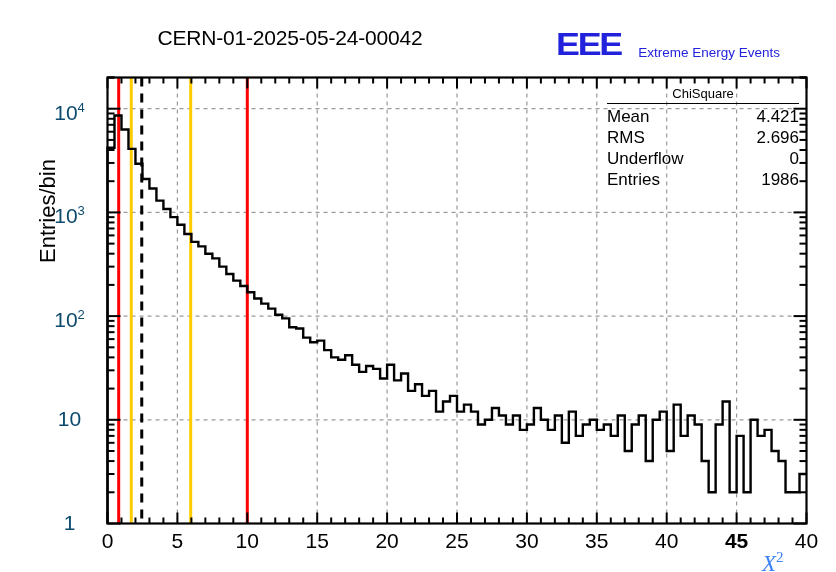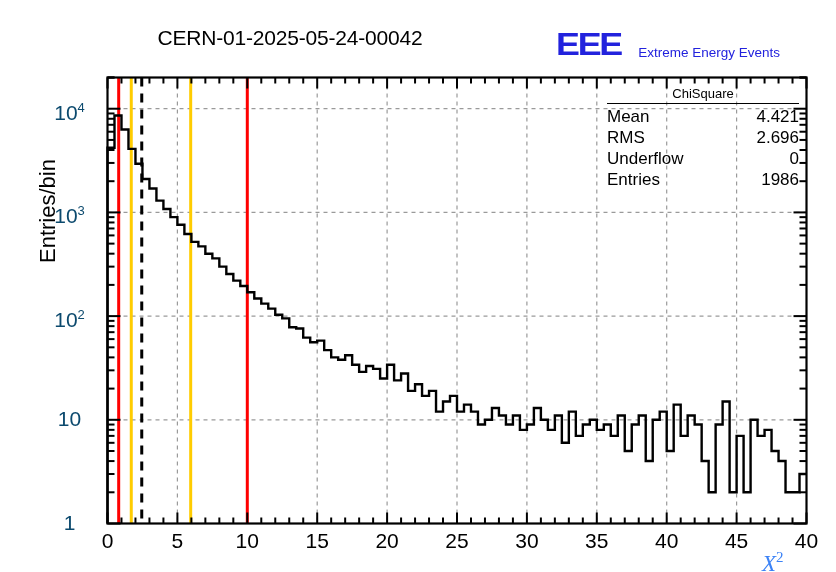--- a/index.html
+++ b/index.html
@@ -377,21 +377,21 @@
   <div id="xtick-labels">
       <div class="xtick-label" style="left: 82.5px; top: 509.5px;">0</div>
       <div class="xtick-label" style="left: 152.4px; top: 509.5px;">5</div>
       <div class="xtick-label" style="left: 222.3px; top: 509.5px;">10</div>
       <div class="xtick-label" style="left: 292.2px; top: 509.5px;">15</div>
       <div class="xtick-label" style="left: 362.1px; top: 509.5px;">20</div>
       <div class="xtick-label" style="left: 432px; top: 509.5px; text-align: center;">25</div>
       <div class="xtick-label" style="left: 501.9px; top: 509.5px;">30</div>
       <div class="xtick-label" style="left: 571.8px; top: 509.5px;">35</div>
       <div class="xtick-label" style="left: 641.7px; top: 509.5px;">40</div>
-      <div class="xtick-label" style="left: 711.6px; top: 509.5px;">45</div>
+      <div class="xtick-label" style="left: 711.6px; top: 509.5px; font-weight: bold;">45</div>
       <div class="xtick-label" style="left: 781.5px; top: 509.5px;">40</div>
     </div>
 
   <div id="stats-box">
     <div id="stats-title">ChiSquare</div>
     <div id="stats-rows">
         <div class="stats-row">
           <span class="k">Mean</span>
           <span class="v">4.421</span>
         </div>

